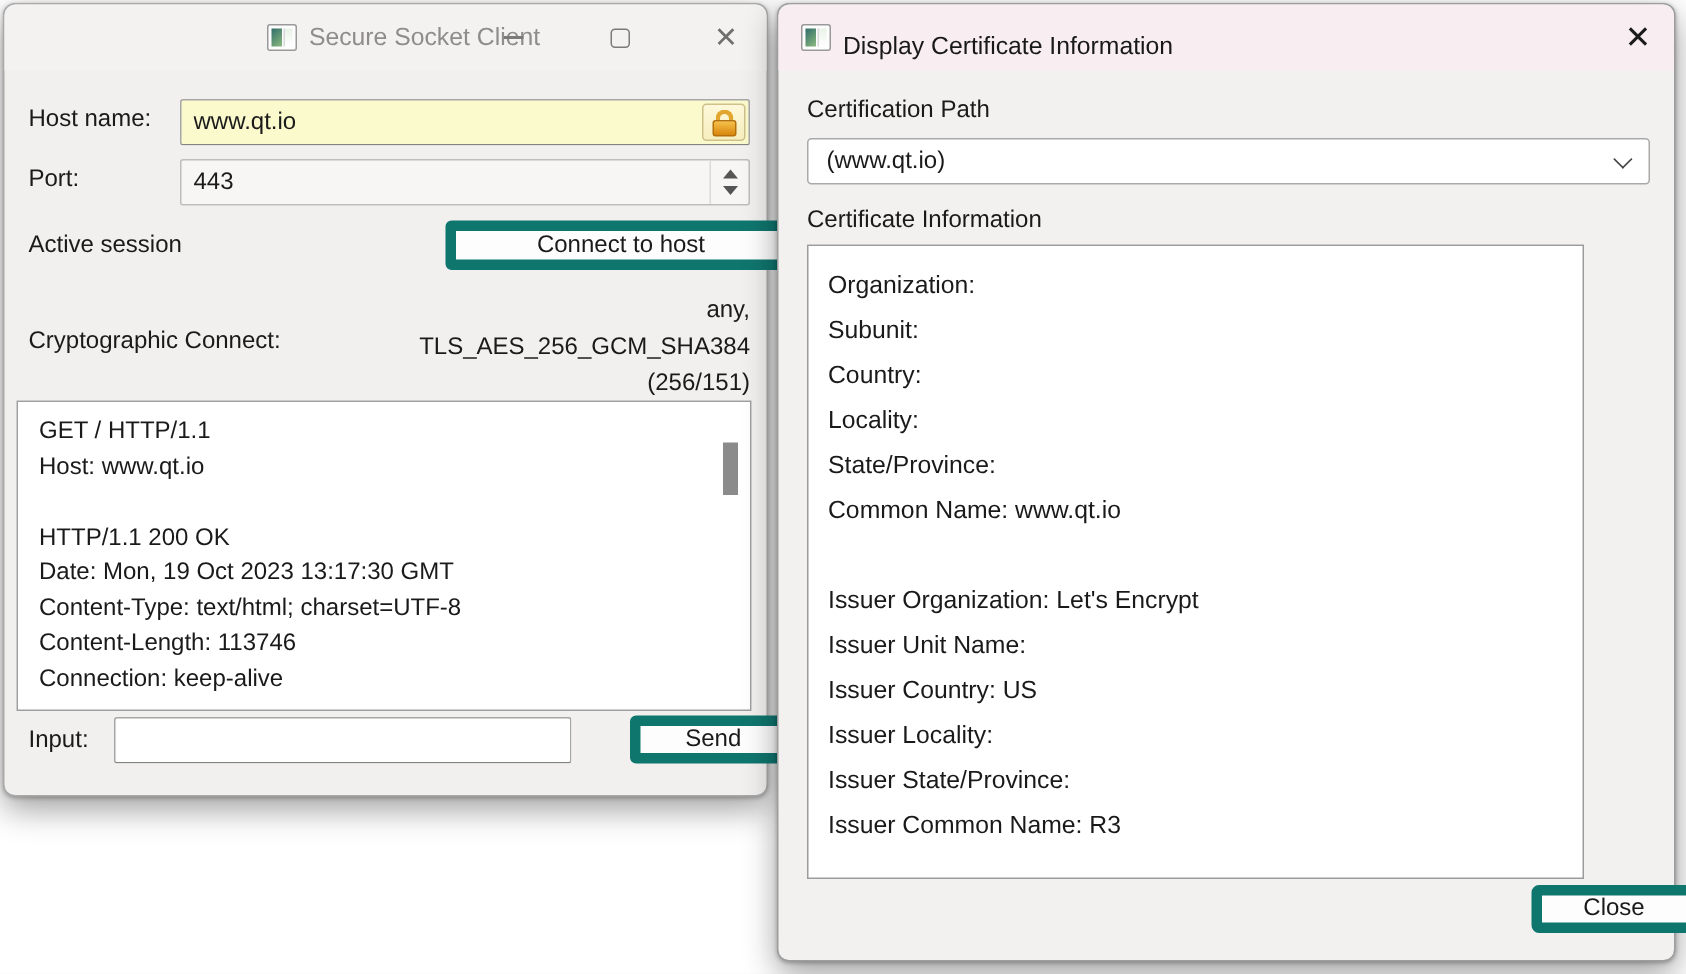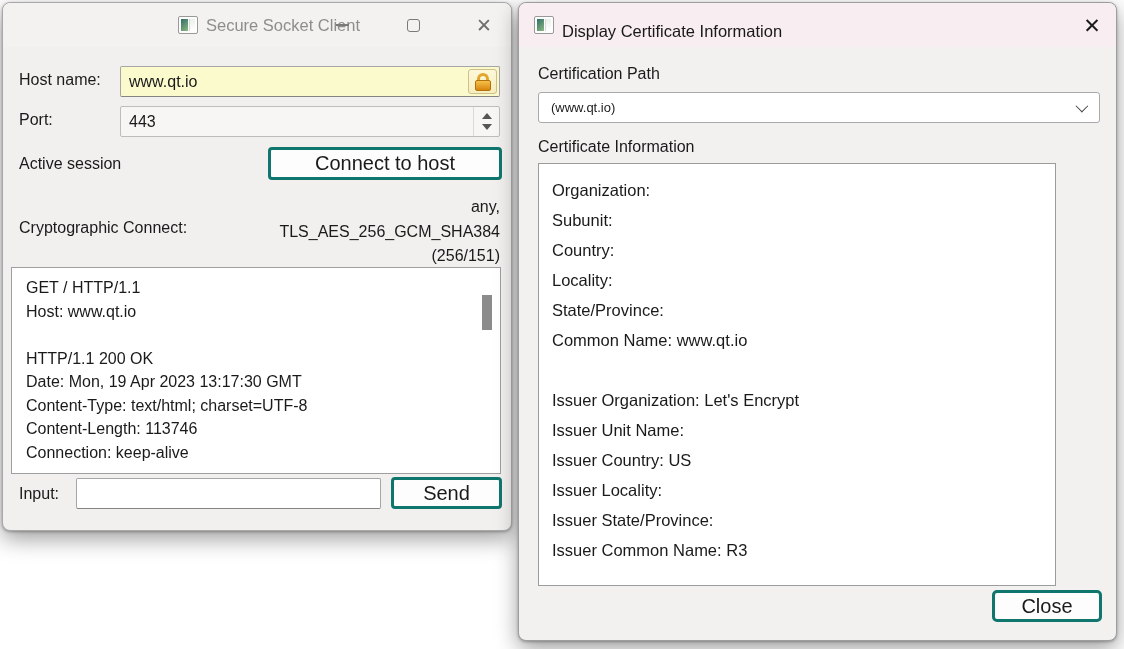--- a/index.html
+++ b/index.html
@@ -53,23 +53,23 @@
              background:#f7f6f5; border:1px solid #bdbdbd; border-radius:2px;
              font-size:16px; display:flex; align-items:center; padding-left:8px; }
   .spin-btns { position:absolute; right:0; top:0; bottom:0; width:26px;
                border-left:1px solid #dadada; display:flex; flex-direction:column;
                align-items:center; justify-content:center; gap:5px; }
   .tri-up   { width:0; height:0; border-left:5px solid transparent; border-right:5px solid transparent;
               border-bottom:6px solid #555; }
   .tri-down { width:0; height:0; border-left:5px solid transparent; border-right:5px solid transparent;
               border-top:6px solid #555; }
 
-  .btn { position:absolute; background:#fdfdfd; border:3px solid #0f766e; border-radius:4px;
-         font-size:20px; color:#1a1a1a; display:flex; align-items:center; justify-content:center;
-         font-family:"Liberation Sans", sans-serif; }
+  .btn { position:absolute; background:#fdfdfd; border:7px solid #0f766e; border-radius:4px;
+         font-size:16px; color:#1a1a1a; display:flex; align-items:center; justify-content:center;
+         font-family:"Liberation Sans", sans-serif;margin-left:29px; }
   .btn-connect { left:265px; top:144px; width:234px; height:33px; }
 
   .cipher-value { position:absolute; left:197px; top:192px; width:300px;
                   font-size:16px; line-height:24.5px; text-align:right; white-space:pre-line; }
 
   .log-area { position:absolute; left:8px; top:264px; width:490px; height:207px;
               background:#ffffff; border:1px solid #9f9f9f;
               font-size:16px; line-height:23.5px; padding:8px 26px 0 14px;
               white-space:pre-line; overflow:hidden; }
   .log-scrollbar { position:absolute; right:3px; top:2px; bottom:2px; width:13px; }
@@ -82,21 +82,21 @@
   .win-cert { left:518px; top:2px; width:599px; height:639px;
               background:#f2f1f0; border:1px solid #9d9d9d; }
   .win-cert .titlebar { background:#f8edf0; }
   .win-cert .title-text { color:#191919;margin-top:12px; }
   .win-cert .app-icon { margin-left:15px; }
   .ctl-close-cert { right:10px; }
   .glyph-x-dark { font-size:21px; color:#1b1b1b; line-height:1; font-weight:300; }
 
   .combobox { position:absolute; left:19px; top:89px; width:562px; height:31px;
               background:#ffffff; border:1px solid #a9a9a9; border-radius:3px;
-              font-size:13px; display:flex; align-items:center; padding-left:12px; }
+              font-size:16px; display:flex; align-items:center; padding-left:12px; }
   .chevron { position:absolute; right:14px; top:10px; width:9px; height:9px;
              border-right:1.7px solid #444; border-bottom:1.7px solid #444;
              transform:rotate(45deg) translateY(-2px); }
 
   .cert-info { position:absolute; left:19px; top:160px; width:518px; height:423px;
                background:#ffffff; border:1px solid #9c9c9c;
                font-size:16.5px; line-height:30px; padding:11px 12px 0 13px;
                white-space:pre-line; overflow:hidden; }
   .btn-close { left:473px; top:587px; width:110px; height:32px; border-radius:5px; }
 </style>
@@ -147,21 +147,21 @@
 
   <span class="lbl" style="left:16px; top:216px;">Cryptographic Connect:</span>
   <div class="cipher-value">any,
 TLS_AES_256_GCM_SHA384
 (256/151)</div>
 
   <div class="log-area">GET / HTTP/1.1
 Host: www.qt.io
 
 HTTP/1.1 200 OK
-Date: Mon, 19 Apr 2023 13:17:30 GMT
+Date: Mon, 19 Oct 2023 13:17:30 GMT
 Content-Type: text/html; charset=UTF-8
 Content-Length: 113746
 Connection: keep-alive</div>
   <div class="log-scrollbar" style="position:absolute; left:477px; top:266px; height:203px; width:14px;">
     <div class="log-thumb"></div>
   </div>
 
   <span class="lbl" style="left:16px; top:482px;">Input:</span>
   <input class="field input-field" type="text" value="" style="">
   <div class="btn btn-send">

